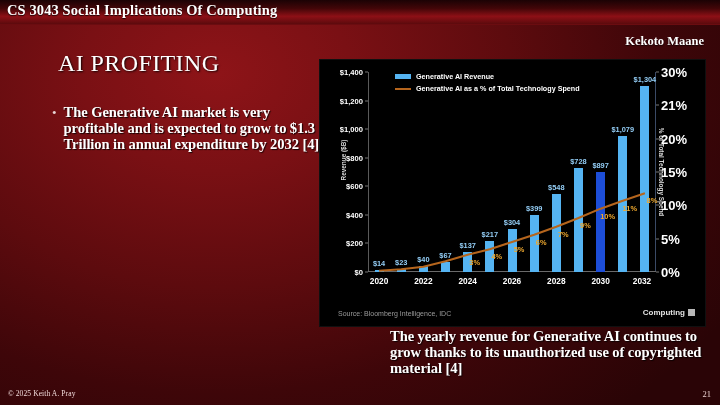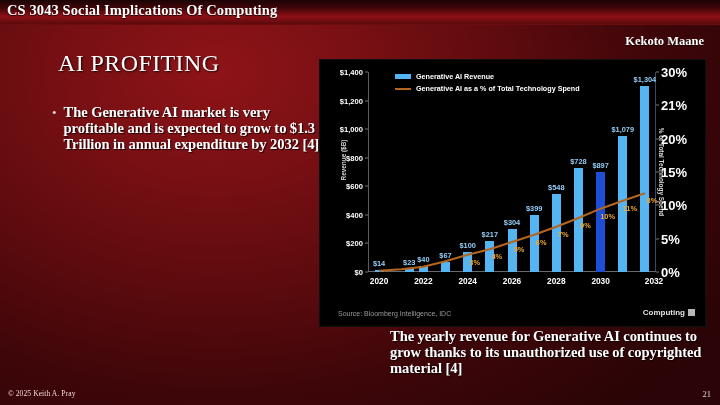--- a/index.html
+++ b/index.html
@@ -242,31 +242,31 @@
           <div class="y2tick-mark" style="top: 66.6667px;"></div>
           <div class="y2tick" style="top: 33.3333px;">21%</div>
           <div class="y2tick-mark" style="top: 33.3333px;"></div>
           <div class="y2tick" style="top: 0px;">30%</div>
           <div class="y2tick-mark" style="top: 0px;"></div>
         </div>
       <div id="bars">
           <div class="bar" style="left: 6.57692px; height: 2px; background: rgb(85, 180, 242);">
             <div class="bar-label">$14</div>
           </div>
-          <div class="bar" style="left: 28.7308px; height: 3.28571px; background: rgb(85, 180, 242); margin-left: 8px;">
+          <div class="bar" style="left: 28.7308px; height: 3.28571px; background: rgb(85, 180, 242);">
             <div class="bar-label">$23</div>
           </div>
           <div class="bar" style="left: 50.8846px; height: 5.71429px; background: rgb(85, 180, 242); margin-top: 16px;">
             <div class="bar-label">$40</div>
           </div>
           <div class="bar" style="left: 73.0385px; height: 9.57143px; background: rgb(85, 180, 242);">
             <div class="bar-label">$67</div>
           </div>
           <div class="bar" style="left: 95.1923px; height: 19.5714px; background: rgb(85, 180, 242);">
-            <div class="bar-label">$100</div>
+            <div class="bar-label">$137</div>
           </div>
           <div class="bar" style="left: 117.346px; height: 31px; background: rgb(85, 180, 242);">
             <div class="bar-label">$217</div>
           </div>
           <div class="bar" style="left: 139.5px; height: 43.4286px; background: rgb(85, 180, 242);">
             <div class="bar-label">$304</div>
           </div>
           <div class="bar" style="left: 161.654px; height: 57px; background: rgb(85, 180, 242);">
             <div class="bar-label">$399</div>
           </div>
@@ -300,21 +300,21 @@
           <div class="pct-label" style="left: 261.769px; top: 135.667px; color: rgb(240, 169, 46);">11%</div>
           <div class="pct-label" style="left: 283.923px; top: 128.333px; color: rgb(240, 169, 46);">8%</div>
         </div>
       <div id="xticks">
           <div class="xtick" style="left: 11.0769px;">2020</div>
           <div class="xtick" style="left: 55.3846px;">2022</div>
           <div class="xtick" style="left: 99.6923px;">2024</div>
           <div class="xtick" style="left: 144px;">2026</div>
           <div class="xtick" style="left: 188.308px;">2028</div>
           <div class="xtick" style="left: 232.615px;">2030</div>
-          <div class="xtick" style="left: 286px;">2032</div>
+          <div class="xtick" style="left: 274px;">2032</div>
         </div>
     </div>
 
     <div id="source">Source: Bloomberg Intelligence, IDC</div>
     <div id="bloomberg">
       <span id="bloomberg-text">Computing</span>
       <span id="bloomberg-mark"></span>
     </div>
   </div>
 

